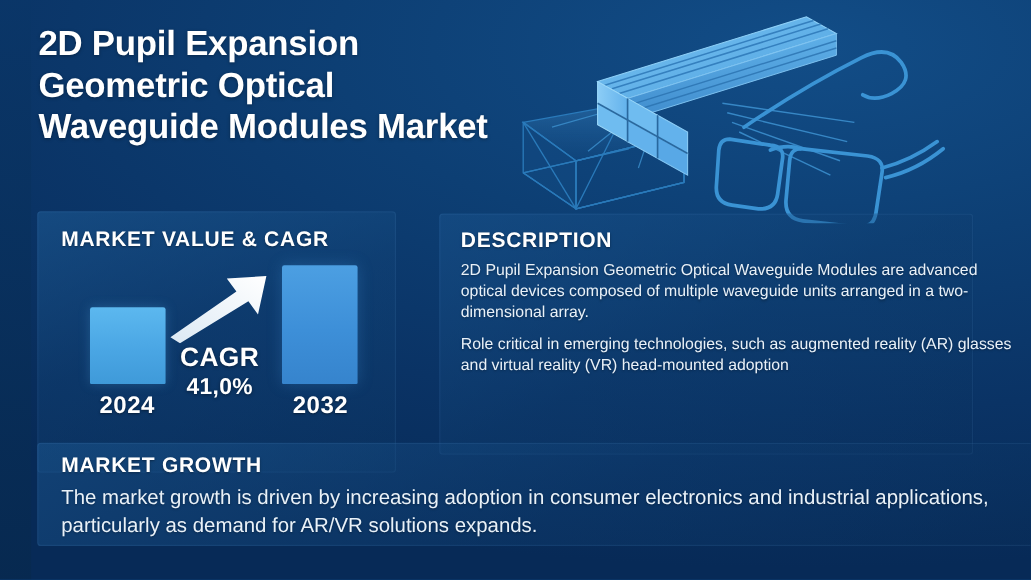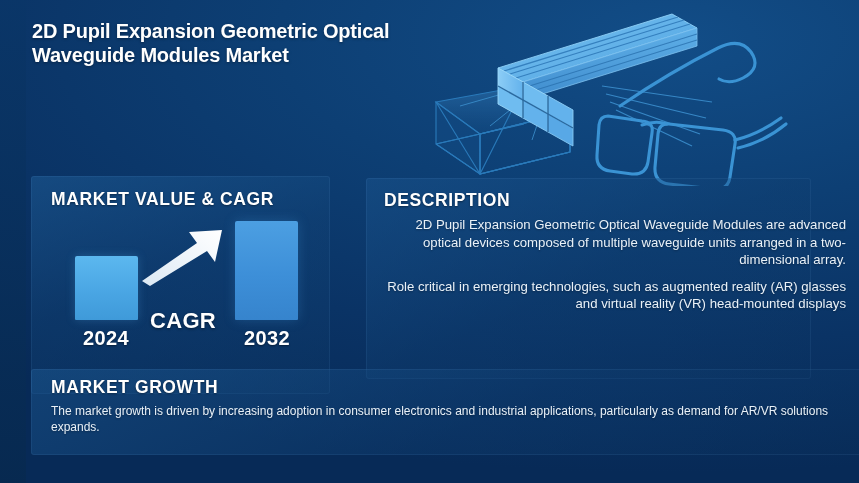--- a/index.html
+++ b/index.html
@@ -44,21 +44,21 @@
     width: 445px; height: 192px;
     pointer-events: none;
   }
 
   
   #title {
     position: absolute;
     left: 32px; top: 20px;
     width: 400px;
     color: #ffffff;
-    font-size: 20px;
+    font-size: 29px;
     font-weight: bold;
     line-height: 1.19;
     letter-spacing: -0.2px;
     text-shadow: 0 1px 3px rgba(0,0,0,.35);
   }
 
   
   .panel {
     position: absolute;
     border-radius: 3px;
@@ -179,39 +179,38 @@
     font-weight: bold;
     letter-spacing: 0.3px;
     margin-top: 1px;
   }
 
   
   #desc-body {
     position: absolute;
     left: 18px; top: 38px;
     width: 462px;
-    text-align: right;
   }
 
   .desc-para {
     color: #e9f1f8;
     font-size: 13.2px;
     line-height: 1.33;
     margin-bottom: 9px;
     text-shadow: 0 1px 2px rgba(0,0,0,.3);
   }
   .desc-para:last-child { margin-bottom: 0; }
 
   
   #growth-body {
     position: absolute;
     left: 20px; top: 34px;
     width: 790px;
     color: #e9f1f8;
-    font-size: 12px;
+    font-size: 17px;
     line-height: 1.36;
     text-shadow: 0 1px 2px rgba(0,0,0,.3);
   }
 </style>
 </head>
 <body>
 
 <div id="page">
 
   <div id="left-rail"></div>
@@ -326,29 +325,30 @@
           <linearGradient id="arrowGrad" x1="0" y1="1" x2="1" y2="0">
             <stop offset="0%" stop-color="#dce9f4"></stop>
             <stop offset="100%" stop-color="#ffffff"></stop>
           </linearGradient>
         </defs>
         <path d="M3 55 L58 17 L50 6 L83 4 L76 36 L68 25 L11 60 Z" fill="url(#arrowGrad)" stroke="none"></path>
       </svg>
 
       <div id="cagr-block">
         <span id="cagr-label">CAGR</span>
+        <span id="cagr-value">41,0%</span>
       </div>
     </div>
   </div>
 
   <div class="panel" id="panel-desc">
     <div class="section-heading" id="desc-heading">DESCRIPTION</div>
     <div id="desc-body">
       <p class="desc-para">2D Pupil Expansion Geometric Optical Waveguide Modules are advanced optical devices composed of multiple waveguide units arranged in a two-dimensional array.</p>
-      <p class="desc-para">Role critical in emerging technologies, such as augmented reality (AR) glasses and virtual reality (VR) head-mounted displays</p>
+      <p class="desc-para">Role critical in emerging technologies, such as augmented reality (AR) glasses and virtual reality (VR) head-mounted adoption</p>
     </div>
   </div>
 
   <div class="panel" id="panel-growth">
     <div class="section-heading" id="growth-heading">MARKET GROWTH</div>
     <div id="growth-body">The market growth is driven by increasing adoption in consumer electronics and industrial applications, particularly as demand for AR/VR solutions expands.</div>
   </div>
 
 </div>
 

